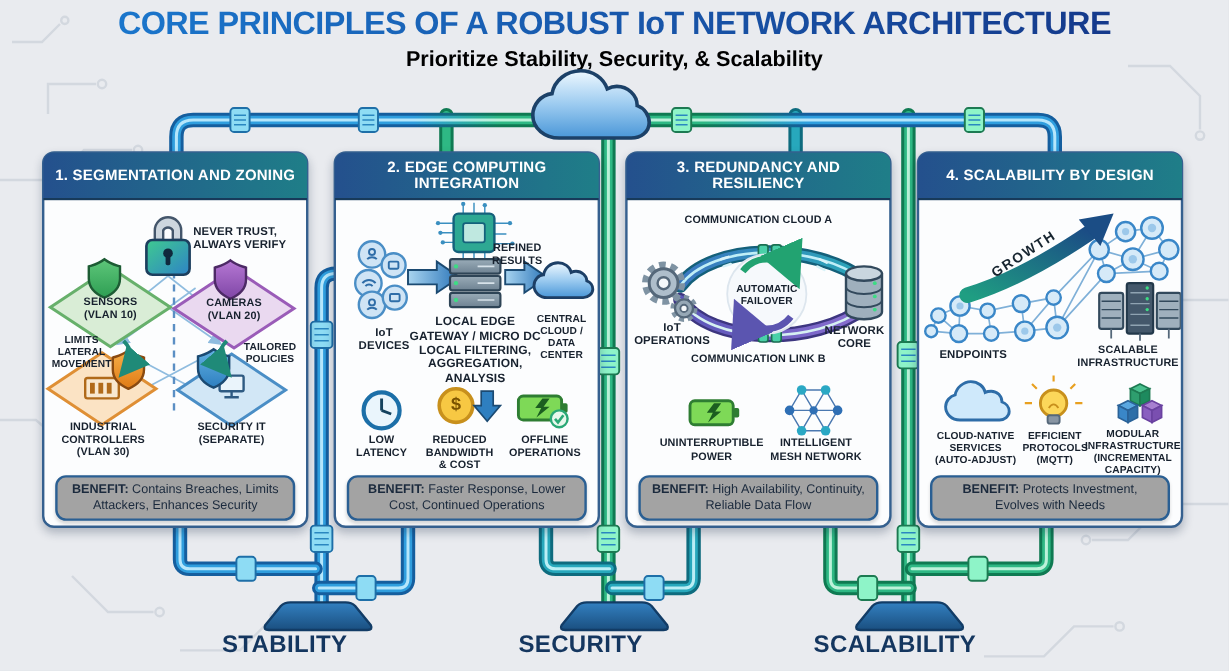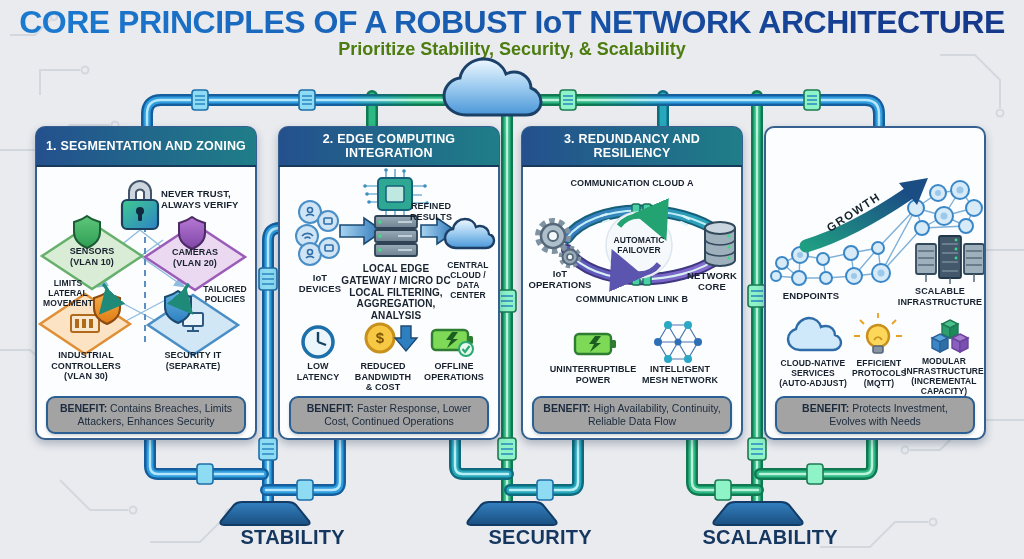--- a/index.html
+++ b/index.html
@@ -3,27 +3,27 @@
 <meta charset="utf-8">
 <style>
   html,body{margin:0;padding:0;background:#dfe2e7;}
   *{box-sizing:border-box;}
   .stage{position:relative;width:1024px;height:559px;overflow:hidden;
          background:var(--bg,#e9ebef);font-family:"Liberation Sans",sans-serif;}
   svg{display:block;}
   .layer{position:absolute;left:0;top:0;}
   
   .title{position:absolute;left:0;top:4px;width:1024px;text-align:center;
-         font-size:32px;font-weight:900;letter-spacing:-0.5px;color:#1a54a8;white-space:nowrap;}
+         font-size:27px;font-weight:900;letter-spacing:-0.5px;color:#1a54a8;white-space:nowrap;}
   @supports ((-webkit-background-clip:text)){
     .title{background:linear-gradient(90deg,var(--title-blue,#1b79cf) 5%,var(--title-navy,#153a8c) 90%);
            -webkit-background-clip:text;background-clip:text;color:transparent;}
   }
   .subtitle{position:absolute;left:0;top:39px;width:1024px;text-align:center;
-            font-size:18px;font-weight:700;color:#4d7c0f;}
+            font-size:18px;font-weight:700;color:#000000;}
   
   .panel{position:absolute;top:126px;width:222px;height:314px;z-index:2;
          background:#fcfdfe;border:2px solid #35608f;border-radius:10px;
          box-shadow:0 4px 8px rgba(20,40,70,.28);}
   .panel-header{position:absolute;left:-1px;right:-1px;top:-1px;height:40px;
          border-radius:9px 9px 0 0;
          background:linear-gradient(90deg,var(--header-left,#24508d),var(--header-right,#1f7e88));
          color:#fff;display:flex;align-items:center;justify-content:center;text-align:center;
          font-weight:bold;font-size:12.5px;line-height:1.15;letter-spacing:.2px;
          white-space:pre-line;border-bottom:2px solid #173a5a;}
@@ -32,21 +32,21 @@
   .lbl{position:absolute;font-weight:800;color:#17212e;text-align:center;
        white-space:pre-line;line-height:1.18;letter-spacing:.1px;}
   .benefit{position:absolute;left:9px;right:9px;bottom:4px;z-index:3;min-height:34px;
        background:#a3a3a3;border:2px solid #2a5f93;border-radius:9px;padding:4px 7px;
        font-size:10.5px;line-height:1.25;text-align:center;color:#1b2a3d;
        display:flex;align-items:center;justify-content:center;
        box-shadow:0 2px 3px rgba(0,0,0,.15);}
   .benefit b{font-weight:800;}
   .growth-lbl{transform:rotate(-33deg);font-size:11.5px;letter-spacing:1.5px;color:#16242f;}
   
-  .foot-lbl{position:absolute;top:526px;width:160px;text-align:right;z-index:2;
+  .foot-lbl{position:absolute;top:526px;width:160px;text-align:left;z-index:2;
        font-size:20px;font-weight:800;color:var(--footer-navy,#14365f);letter-spacing:.3px;}
 </style>
 </head>
 <body>
 
 <div class="stage">
 
   <svg class="layer" width="1024" height="559" style="z-index:0">
     <g stroke="#d3d8df" stroke-width="2" fill="none">
       <path d="M0,150 H45 L70,125 H110"></path>
@@ -516,20 +516,21 @@
 POWER</div>
       <div class="lbl" style="left:112px;top:196px;width:90px;font-size:9px">INTELLIGENT
 MESH NETWORK</div>
     </div>
     <div class="benefit">
       <span><b>BENEFIT:</b> <span>High Availability, Continuity, Reliable Data Flow</span></span>
     </div>
   </div>
 
   <div class="panel" style="left:764px">
+    <div class="panel-header">4. SCALABILITY BY DESIGN</div>
     <div class="panel-body">
       <svg class="ps" viewBox="0 0 218 272">
         <g>
           <g stroke="#7fb0d8" stroke-width="1.4" fill="none">
             <path d="M16,95 L34,87 L57,91 L85,85 L112,80 L150,40 M10,108 L33,110 L60,110 L88,108 L115,105 L150,40 M34,87 L33,110 M57,91 L60,110 M85,85 L88,108 M112,80 L115,105 M16,95 L10,108 M16,95 L33,110 M112,80 L88,108 M150,40 L172,25 L194,22 L208,40 L200,58 L178,48 L150,40 M178,48 L156,60 L150,40 M178,48 L194,22 M178,48 L208,40 M156,60 L200,58 M115,105 L156,60"></path>
           </g>
           <g fill="#d6eaf8" stroke="#3a87c8" stroke-width="2">
             <circle cx="16" cy="95" r="6"></circle>
               <circle cx="34" cy="87" r="8"></circle>
               <circle cx="10" cy="108" r="5"></circle>

